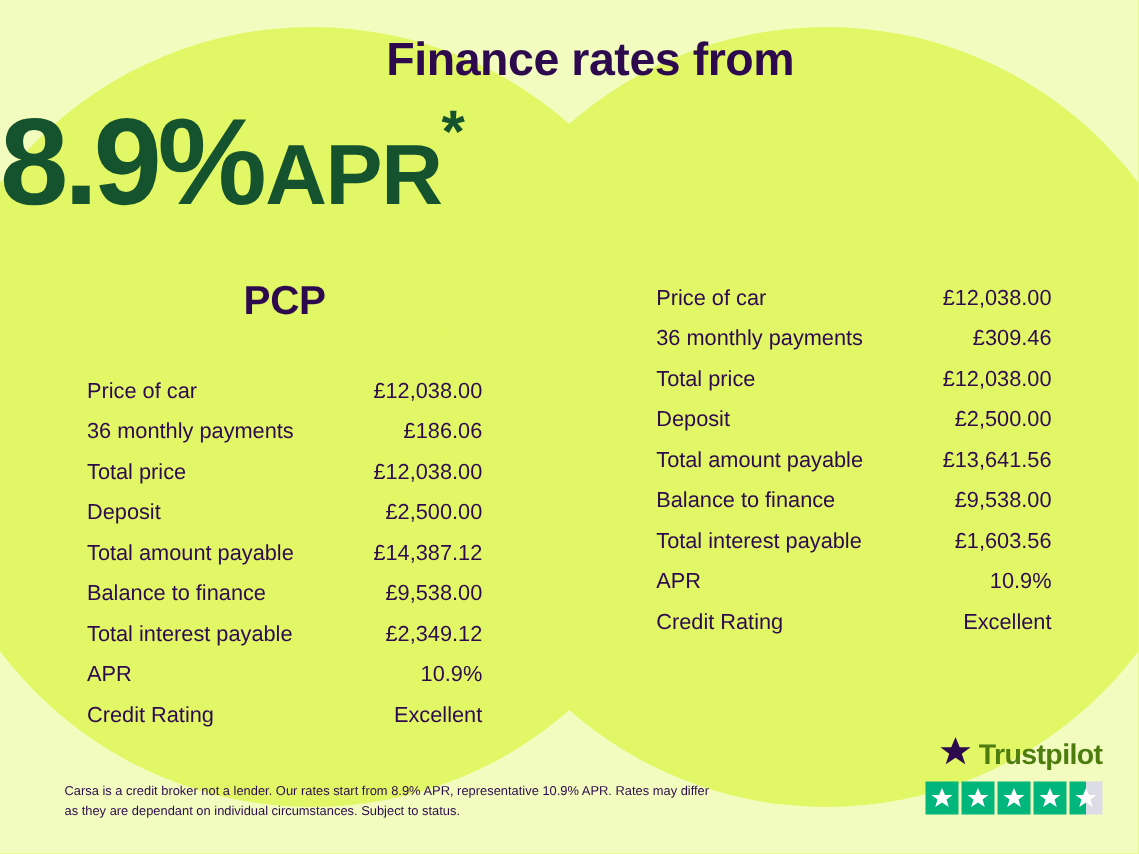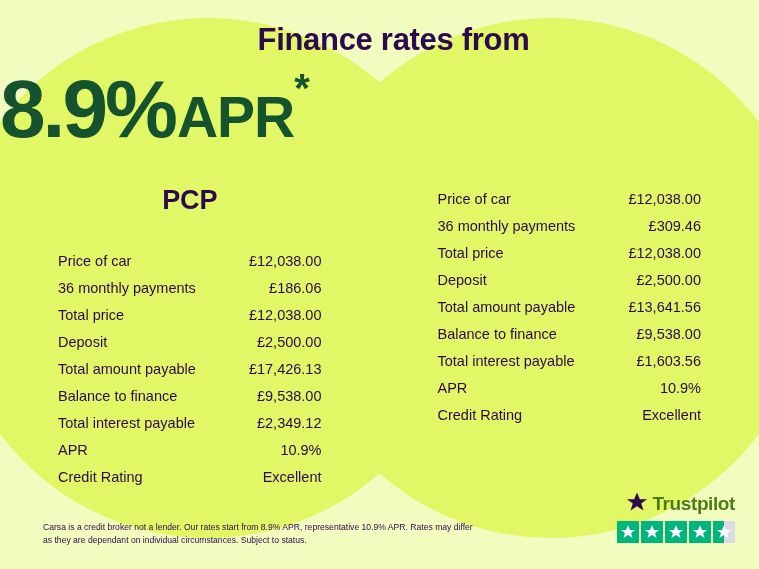--- a/index.html
+++ b/index.html
@@ -196,21 +196,21 @@
         <div class="row">
           <span class="label">Total price</span>
           <span class="value">£12,038.00</span>
         </div>
         <div class="row">
           <span class="label">Deposit</span>
           <span class="value">£2,500.00</span>
         </div>
         <div class="row">
           <span class="label">Total amount payable</span>
-          <span class="value">£17,426.13</span>
+          <span class="value">£14,387.12</span>
         </div>
         <div class="row">
           <span class="label">Balance to finance</span>
           <span class="value">£9,538.00</span>
         </div>
         <div class="row">
           <span class="label">Total interest payable</span>
           <span class="value">£2,349.12</span>
         </div>
         <div class="row">

